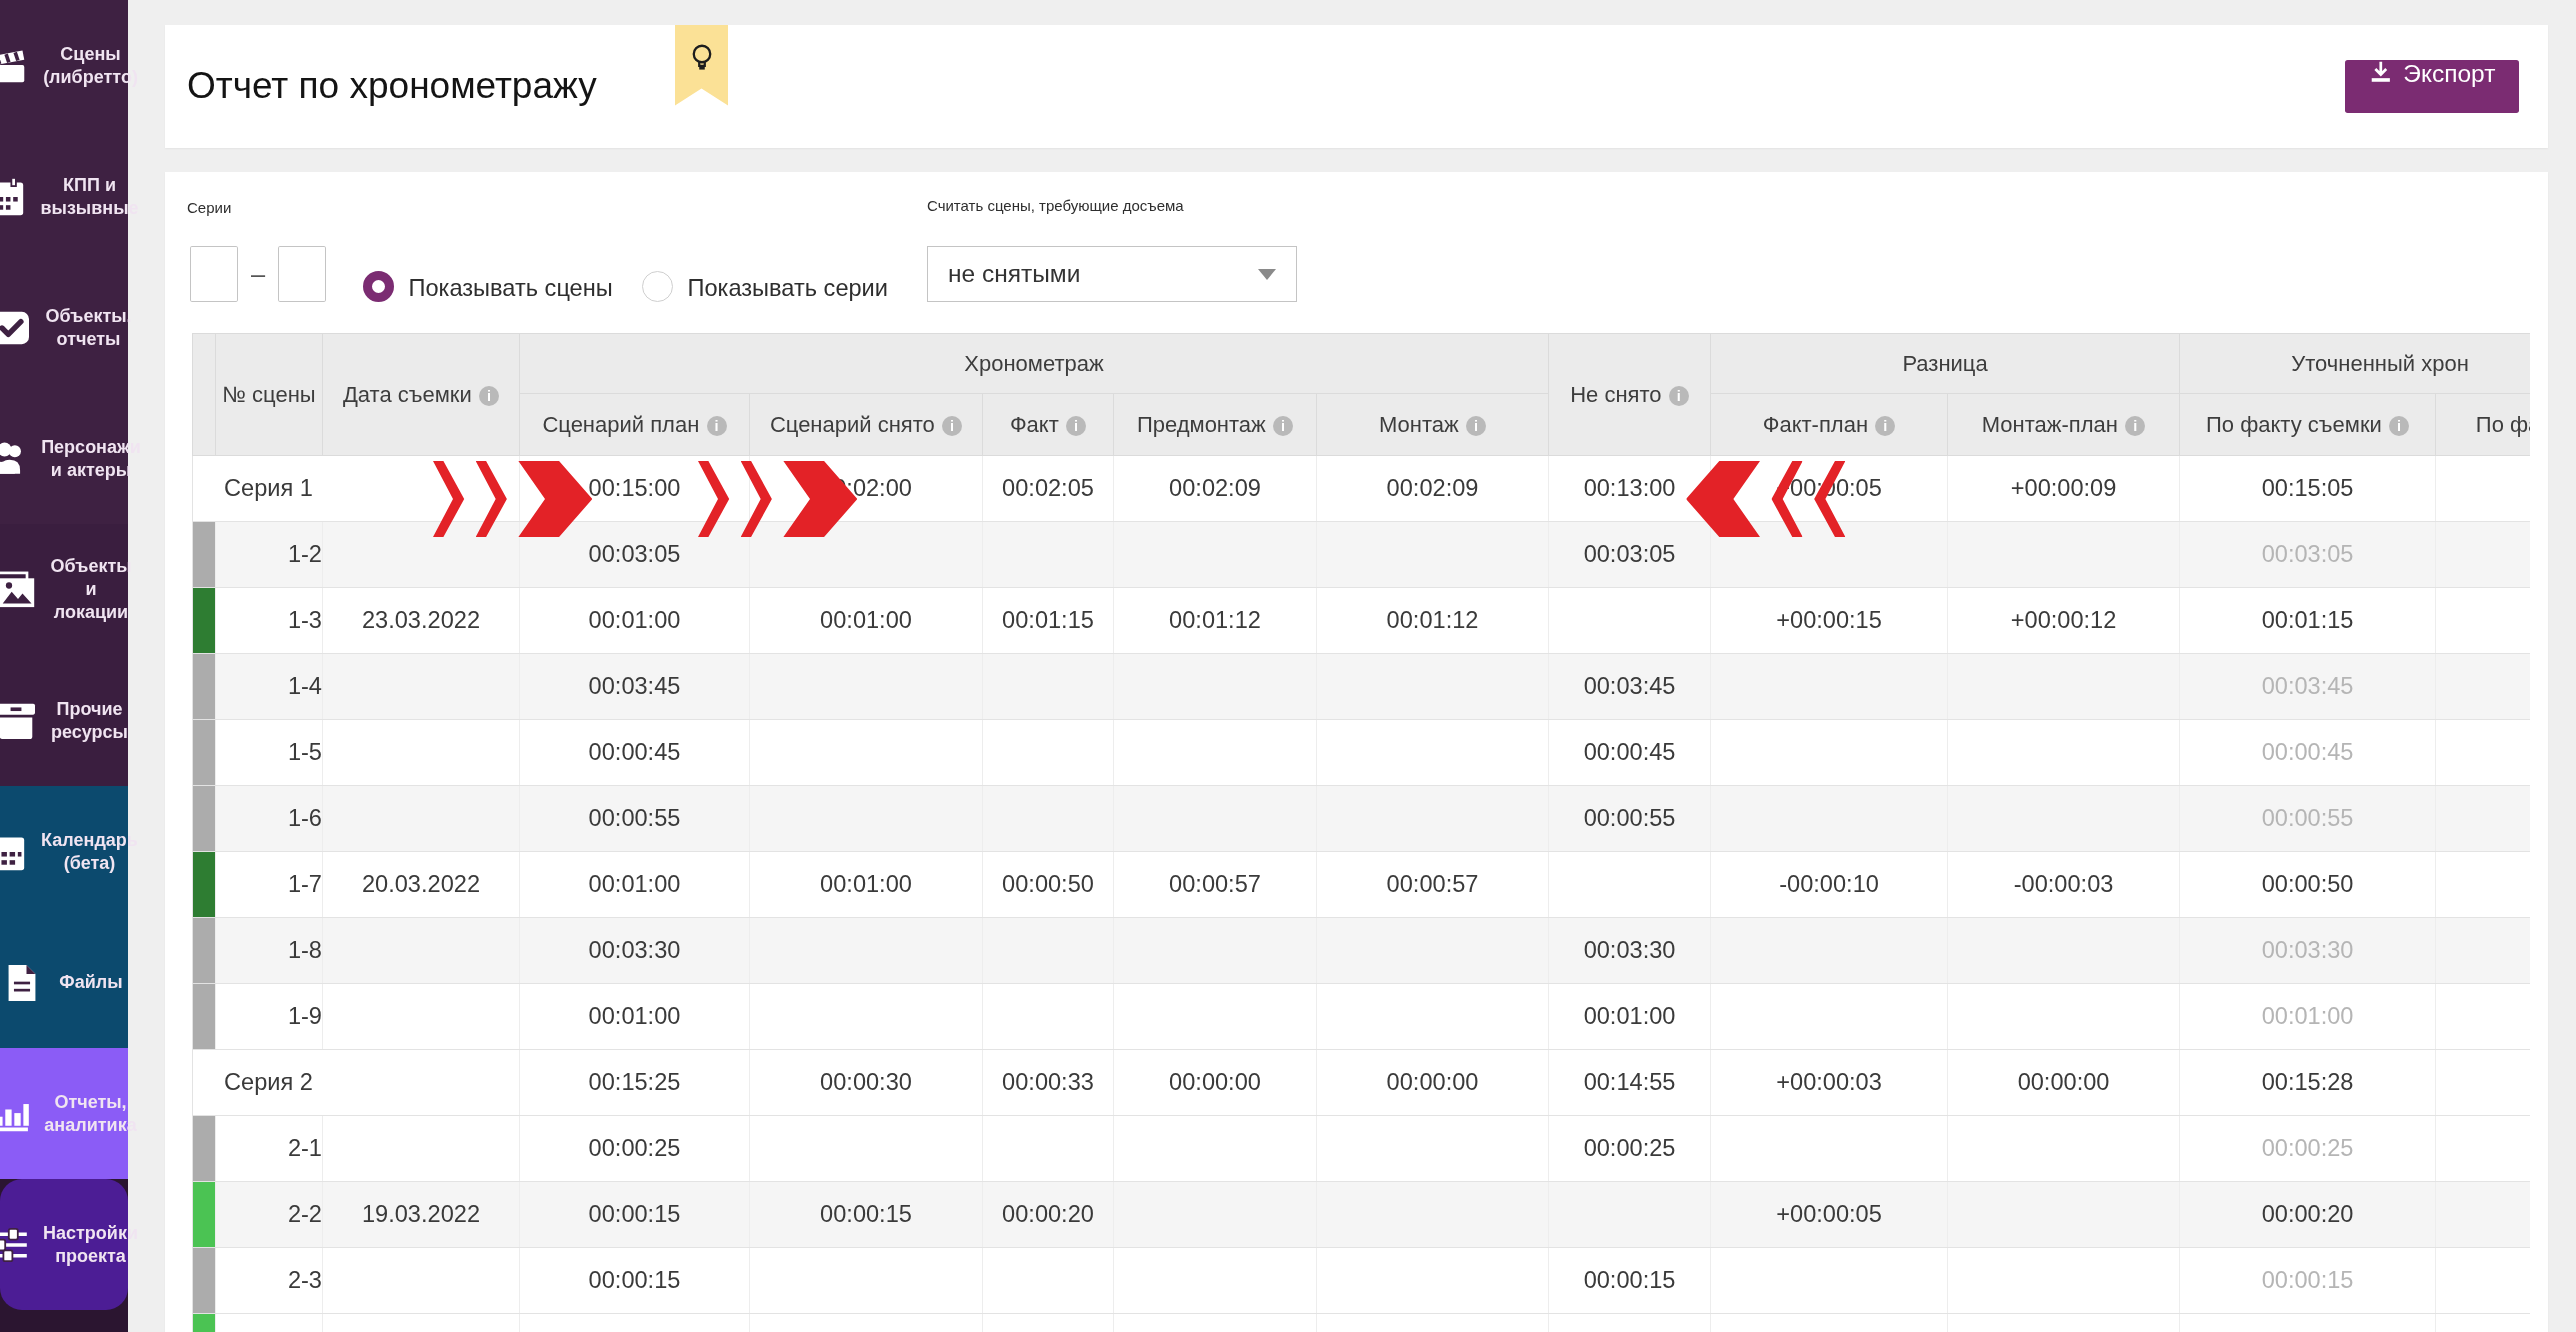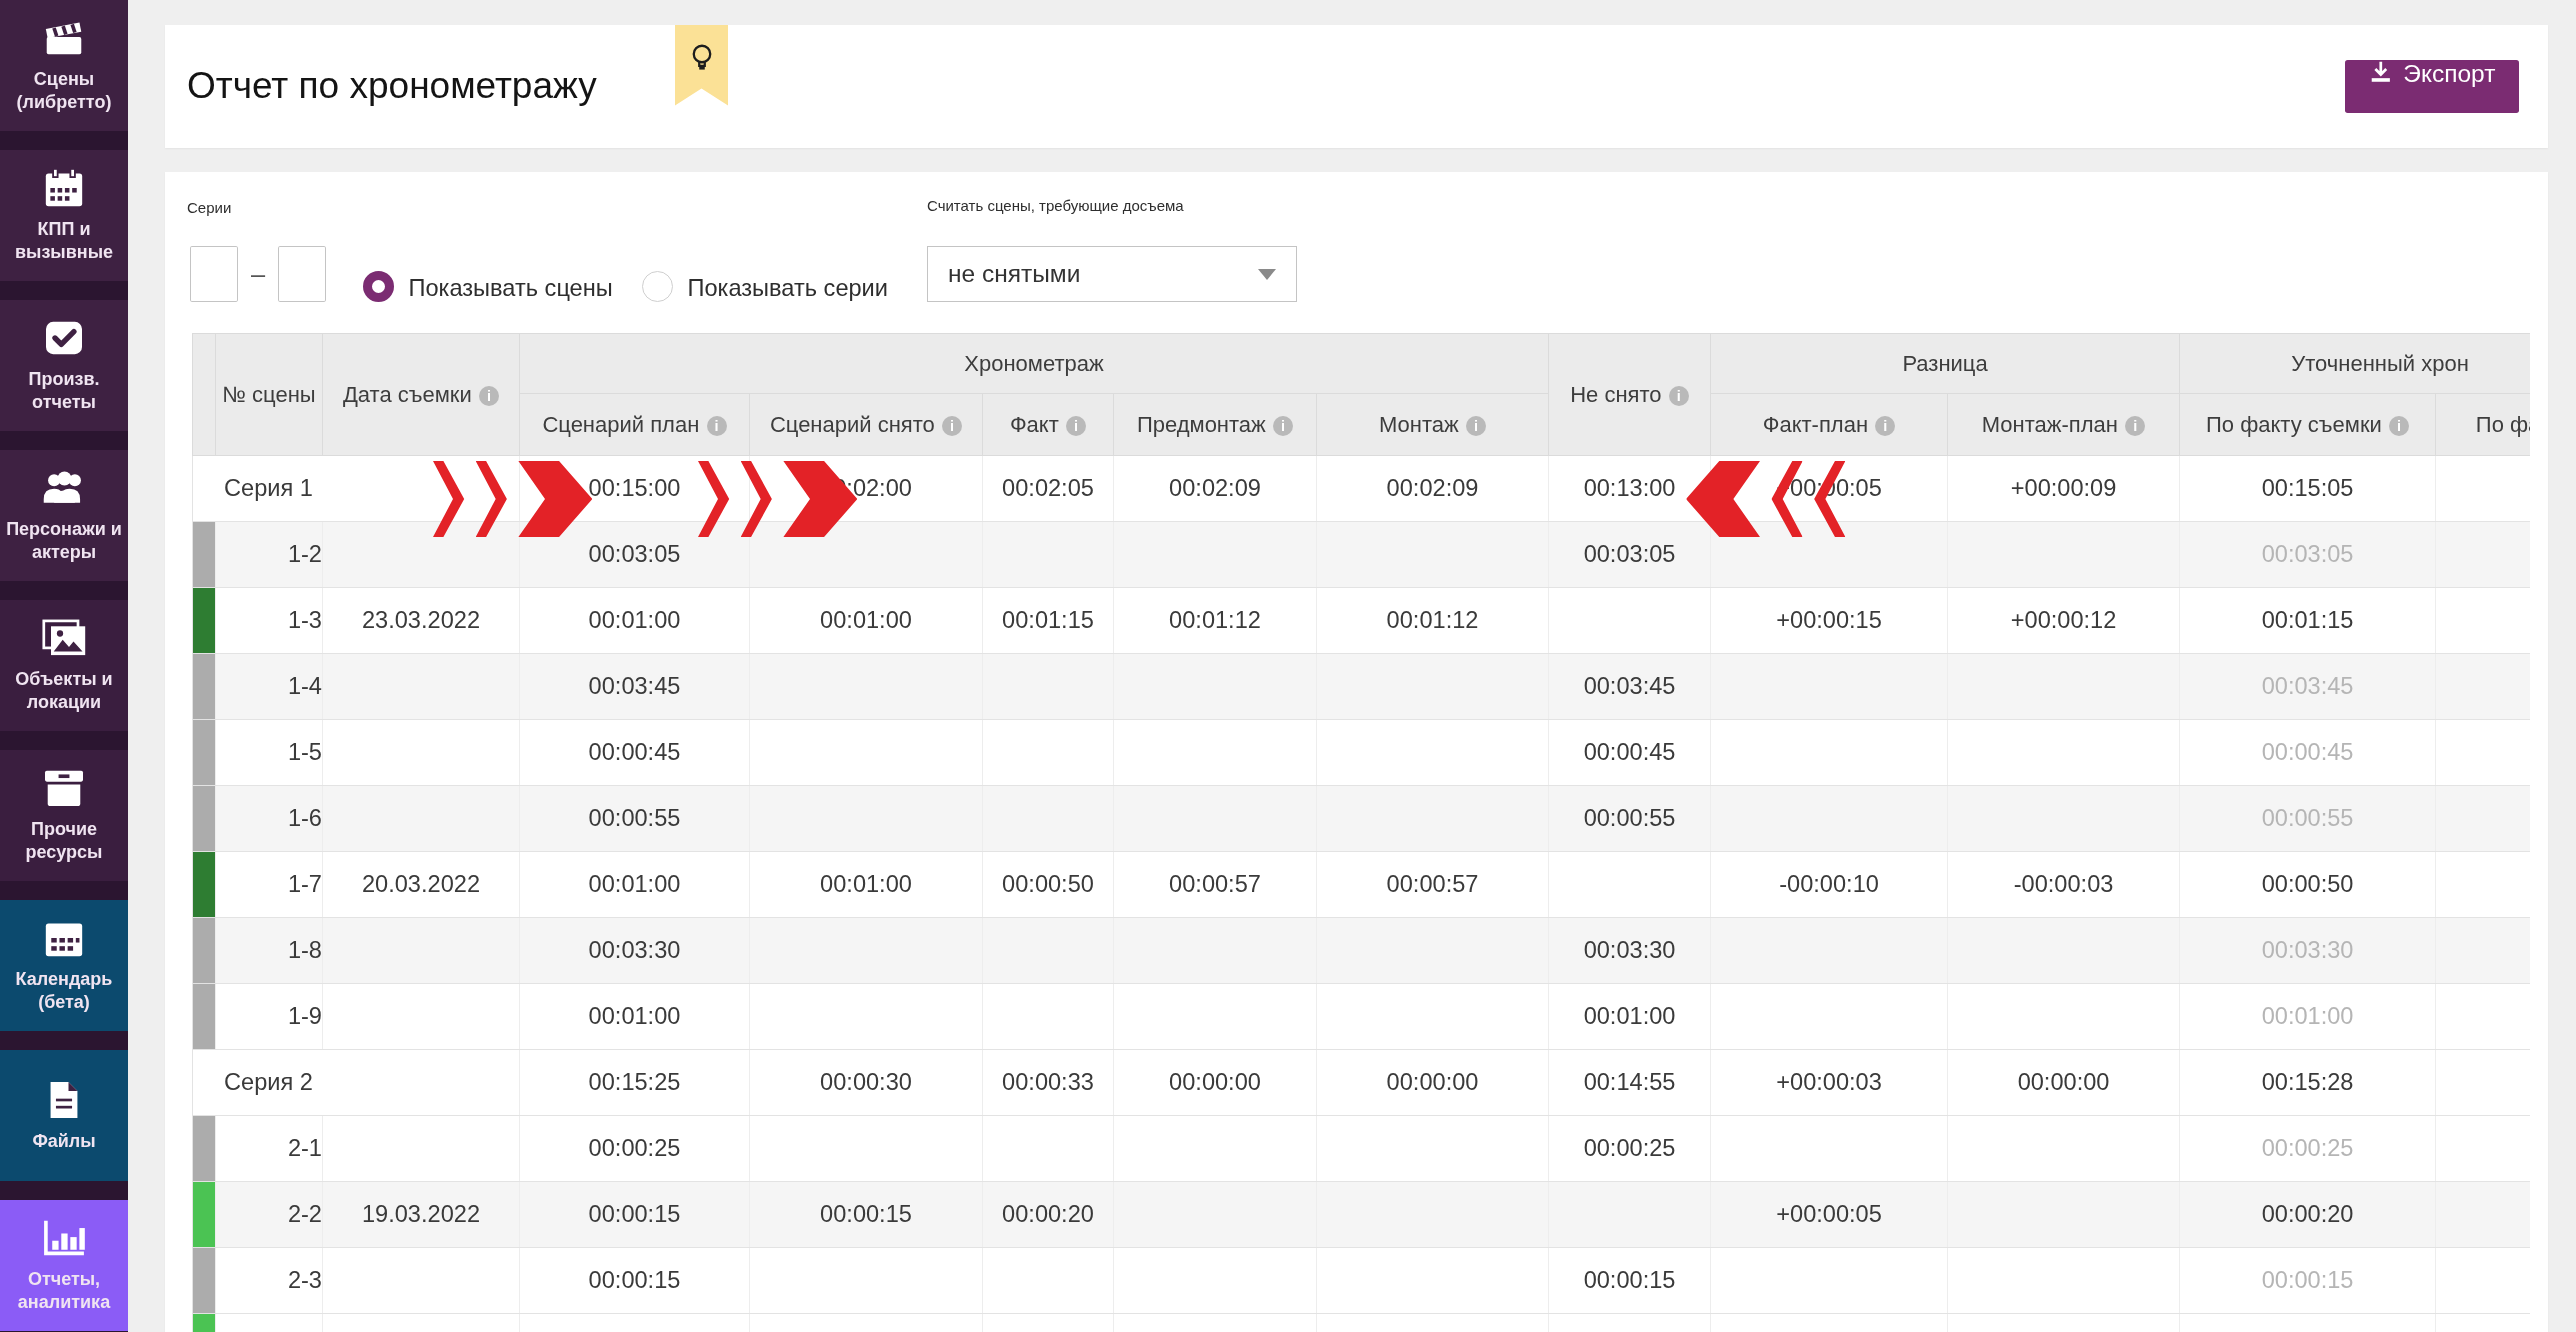--- a/index.html
+++ b/index.html
@@ -2,22 +2,22 @@
 <html style="font-size:14.5px"><head>
 <meta charset="utf-8">
 <style>
   * { margin:0; padding:0; box-sizing:border-box; }
   html,body { background:#e9e9e9; }
   body { font-family:"Liberation Sans", sans-serif; }
   .page { position:relative; width:2576px; height:1333px; background:#EFEFEF; overflow:hidden; }
 
   
   .sidebar { position:absolute; left:0; top:0; width:128px; height:1333px; background:#2B1530; }
-  .sb-item { width:128px; height:131px; margin-bottom:19px; background:#3E2142;
-             display:flex; flex-direction:column; align-items:center; justify-content:center;
+  .sb-item { width:128px; height:131px; margin-bottom:0; background:#3E2142;
+             display:flex; align-items:center; justify-content:center;
              gap:9px; cursor:pointer; }
   .sb-item:nth-child(5), .sb-item:nth-child(6){ background:#3A1E3F; }
   .sb-item:nth-child(7), .sb-item:nth-child(8){ background:#0c4a6e; }
   .sb-item:nth-child(10){ background:#4c1d95;border-radius:22px; }
   .sb-item.active { background:#8b5cf6; }
   .sb-icon { width:45px; height:42px; display:flex; align-items:center; justify-content:center; }
   .sb-label { color:#F0E4F1; font-size:18px; font-weight:bold; text-align:center; line-height:23px; padding:0 5.4px; }
 
   
   .header-card { position:absolute; left:165px; top:24.5px; width:2383px; height:123px; background:#fff;
@@ -127,21 +127,21 @@
       <span class="sb-label">КПП и вызывные</span>
     </div>
 
     <div class="sb-item">
       <span class="sb-icon">
         <svg width="40" height="36" viewBox="0 0 44 40">
             <rect x="2" y="2" width="40" height="36" rx="8" fill="#fff"></rect>
           <path d="M12 20 l7 7 l14 -14" fill="none" stroke="#3E2142" stroke-width="6" stroke-linecap="round" stroke-linejoin="round"></path>
         </svg>
       </span>
-      <span class="sb-label">Произв. отчеты</span>
+      <span class="sb-label">Объекты. отчеты</span>
     </div>
 
     <div class="sb-item">
       <span class="sb-icon">
         <svg width="47" height="38" viewBox="0 0 52 42">
             <g fill="#fff">
           <circle cx="14" cy="12" r="7"></circle>
               <circle cx="38" cy="12" r="7"></circle>
               <circle cx="26" cy="10" r="8"></circle>
           <path d="M2 34 q0 -12 12 -12 q6 0 9 4 q3 -4 9 -4 q12 0 12 12 v4 H2 Z"></path>

